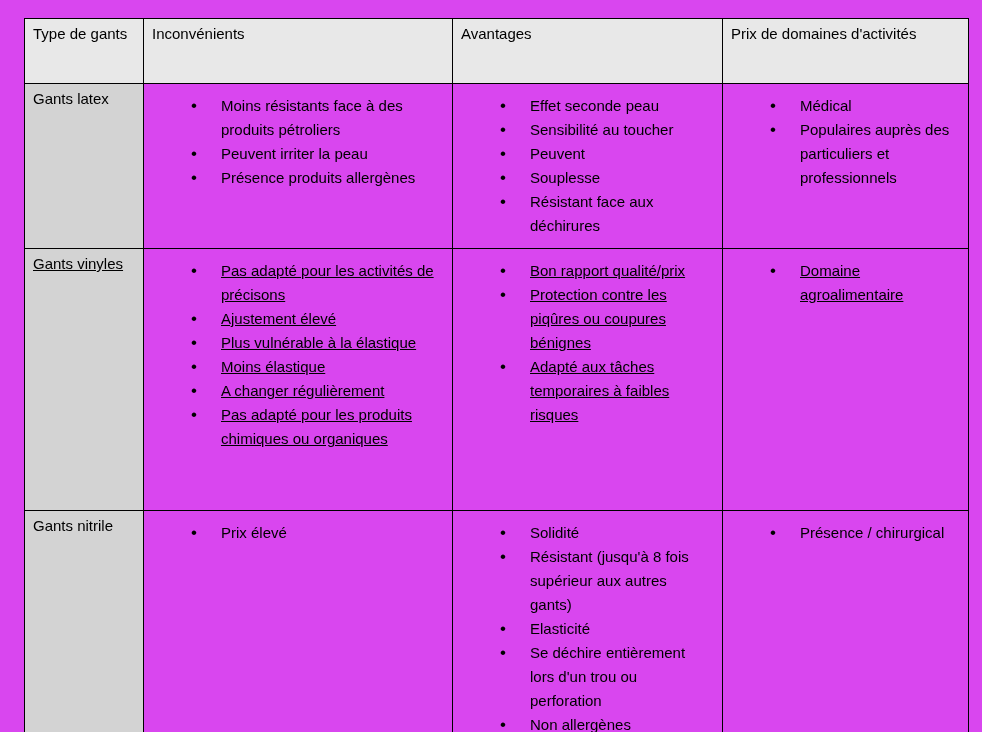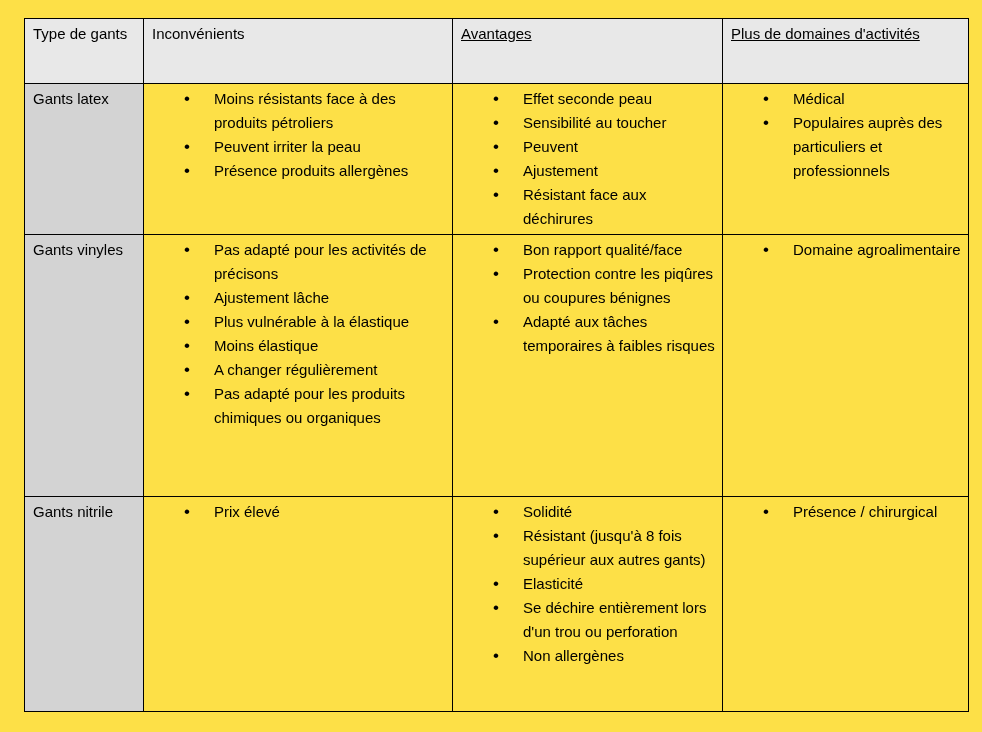--- a/index.html
+++ b/index.html
@@ -6,21 +6,21 @@
     margin: 0;
     padding: 0;
     background: #ffffff;
     font-family: "Liberation Sans", sans-serif;
     color: #000000;
   }
   .page {
     position: relative;
     width: 982px;
     height: 732px;
-    background: #fde047;
+    background: #d946ef;
     overflow: hidden;
   }
   table.gloves {
     position: absolute;
     left: 24px;
     top: 18px;
     width: 944px;
     border-collapse: collapse;
     table-layout: fixed;
     font-size: 15px;
@@ -30,33 +30,33 @@
   table.gloves td {
     border: 1px solid #000000;
     vertical-align: top;
     padding: 3px 6px 3px 8px;
     font-weight: normal;
     text-align: left;
     overflow: hidden;
   }
   tr.r-header      { height: 65px; }
   tr.r-latex       { height: 145px; }
-  tr.r-vinyles     { height: 262px; }
+  tr.r-vinyles     { height: 262px; text-decoration: underline; }
   tr.r-nitrile     { height: 215px; }
 
   table.gloves th {
     background: #e8e8e8;
   }
-  th.center { text-align: center; text-decoration: underline; }
+  th.center { text-align: center; }
   td.rowhead {
     background: #d3d3d3;
     margin-left: 48px;
   }
   ul.bullets {
-    margin: 0;
+    margin: 7px;
     padding: 0;
     list-style: none;
   }
   ul.bullets li {
     position: relative;
     padding-left: 62px;
   }
   ul.bullets li::before {
     content: "\2022";
     position: absolute;
@@ -74,64 +74,64 @@
       <col style="width:119px">
       <col style="width:309px">
       <col style="width:270px">
       <col style="width:246px">
     </colgroup>
     <tbody>
         <tr class="r-header">
       <th>Type de gants</th>
       <th>Inconvénients</th>
       <th class="center">Avantages</th>
-      <th class="center">Plus de domaines d'activités</th>
+      <th class="center">Prix de domaines d'activités</th>
     </tr>
 
     <tr class="r-latex">
       <td class="rowhead">Gants latex</td>
       <td>
         <ul class="bullets">
           <li>Moins résistants face à des produits pétroliers</li>
           <li>Peuvent irriter la peau</li>
           <li>Présence produits allergènes</li>
         </ul>
       </td>
       <td>
         <ul class="bullets">
           <li>Effet seconde peau</li>
           <li>Sensibilité au toucher</li>
           <li>Peuvent</li>
-          <li>Ajustement</li>
+          <li>Souplesse</li>
           <li>Résistant face aux déchirures</li>
         </ul>
       </td>
       <td>
         <ul class="bullets">
           <li>Médical</li>
           <li>Populaires auprès des particuliers et professionnels</li>
         </ul>
       </td>
     </tr>
 
     <tr class="r-vinyles">
       <td class="rowhead">Gants vinyles</td>
       <td>
         <ul class="bullets">
           <li>Pas adapté pour les activités de précisons</li>
-          <li>Ajustement lâche</li>
+          <li>Ajustement élevé</li>
           <li>Plus vulnérable à la élastique</li>
           <li>Moins élastique</li>
           <li>A changer régulièrement</li>
           <li>Pas adapté pour les produits chimiques ou organiques</li>
         </ul>
       </td>
       <td>
         <ul class="bullets">
-          <li>Bon rapport qualité/face</li>
+          <li>Bon rapport qualité/prix</li>
           <li>Protection contre les piqûres ou coupures bénignes</li>
           <li>Adapté aux tâches temporaires à faibles risques</li>
         </ul>
       </td>
       <td>
         <ul class="bullets">
           <li>Domaine agroalimentaire</li>
         </ul>
       </td>
     </tr>

